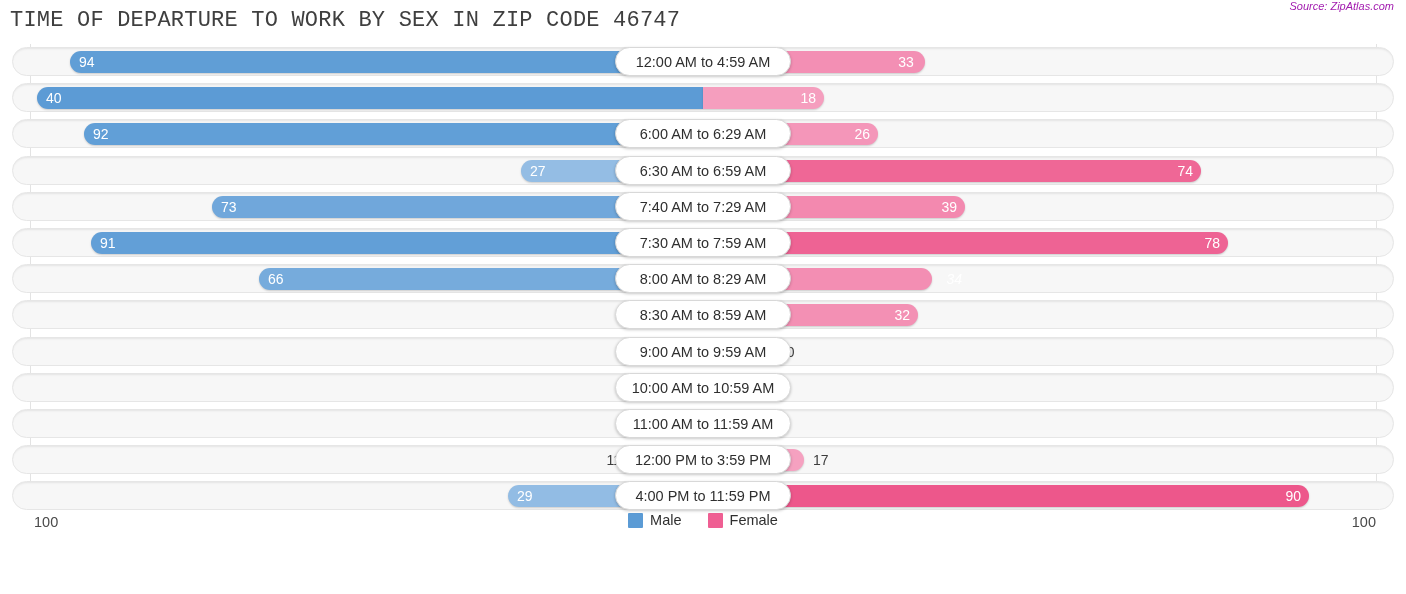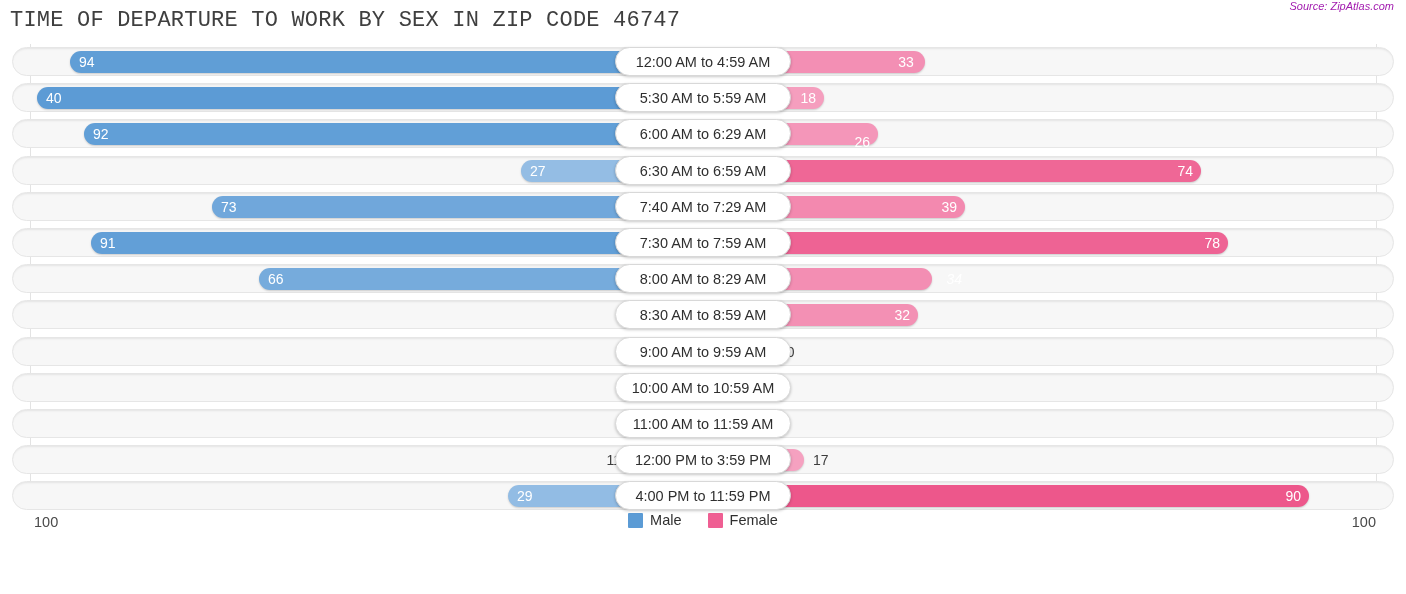--- a/index.html
+++ b/index.html
@@ -198,28 +198,27 @@
         <div class="bar female" style="width: 222px; background: rgb(243, 143, 180);"></div>
         <div class="val inside female-val" style="left: 895px; width: 22px; text-align: center;">33</div>
         <div class="pill">12:00 AM to 4:59 AM</div>
       </div>
       <div class="row">
         <div class="track"></div>
         <div class="bar male" style="width: 666px; background: rgb(92, 155, 213);"></div>
         <div class="val inside male-val" style="left: 46px;">40</div>
         <div class="bar female" style="width: 121px; background: rgb(245, 158, 190);"></div>
         <div class="val inside female-val" style="left: 794px; width: 22px; text-align: right;">18</div>
-        <div class="pill">5:30 AM to 5:59 AM</div>
       </div>
       <div class="row">
         <div class="track"></div>
         <div class="bar male" style="width: 619px; background: rgb(97, 159, 215);"></div>
         <div class="val inside male-val" style="left: 93px;">92</div>
         <div class="bar female" style="width: 175px; background: rgb(244, 150, 185);"></div>
-        <div class="val inside female-val" style="left: 848px; width: 22px; text-align: right; margin-top: 8px;">26</div>
+        <div class="val inside female-val" style="left: 848px; width: 22px; text-align: right;">26</div>
         <div class="pill">6:00 AM to 6:29 AM</div>
       </div>
       <div class="row">
         <div class="track"></div>
         <div class="bar male" style="width: 182px; background: rgb(148, 189, 228);"></div>
         <div class="val inside male-val" style="left: 530px;">27</div>
         <div class="bar female" style="width: 498px; background: rgb(239, 103, 150);"></div>
         <div class="val inside female-val" style="left: 1171px; width: 22px; text-align: right;">74</div>
         <div class="pill">6:30 AM to 6:59 AM</div>
       </div>

